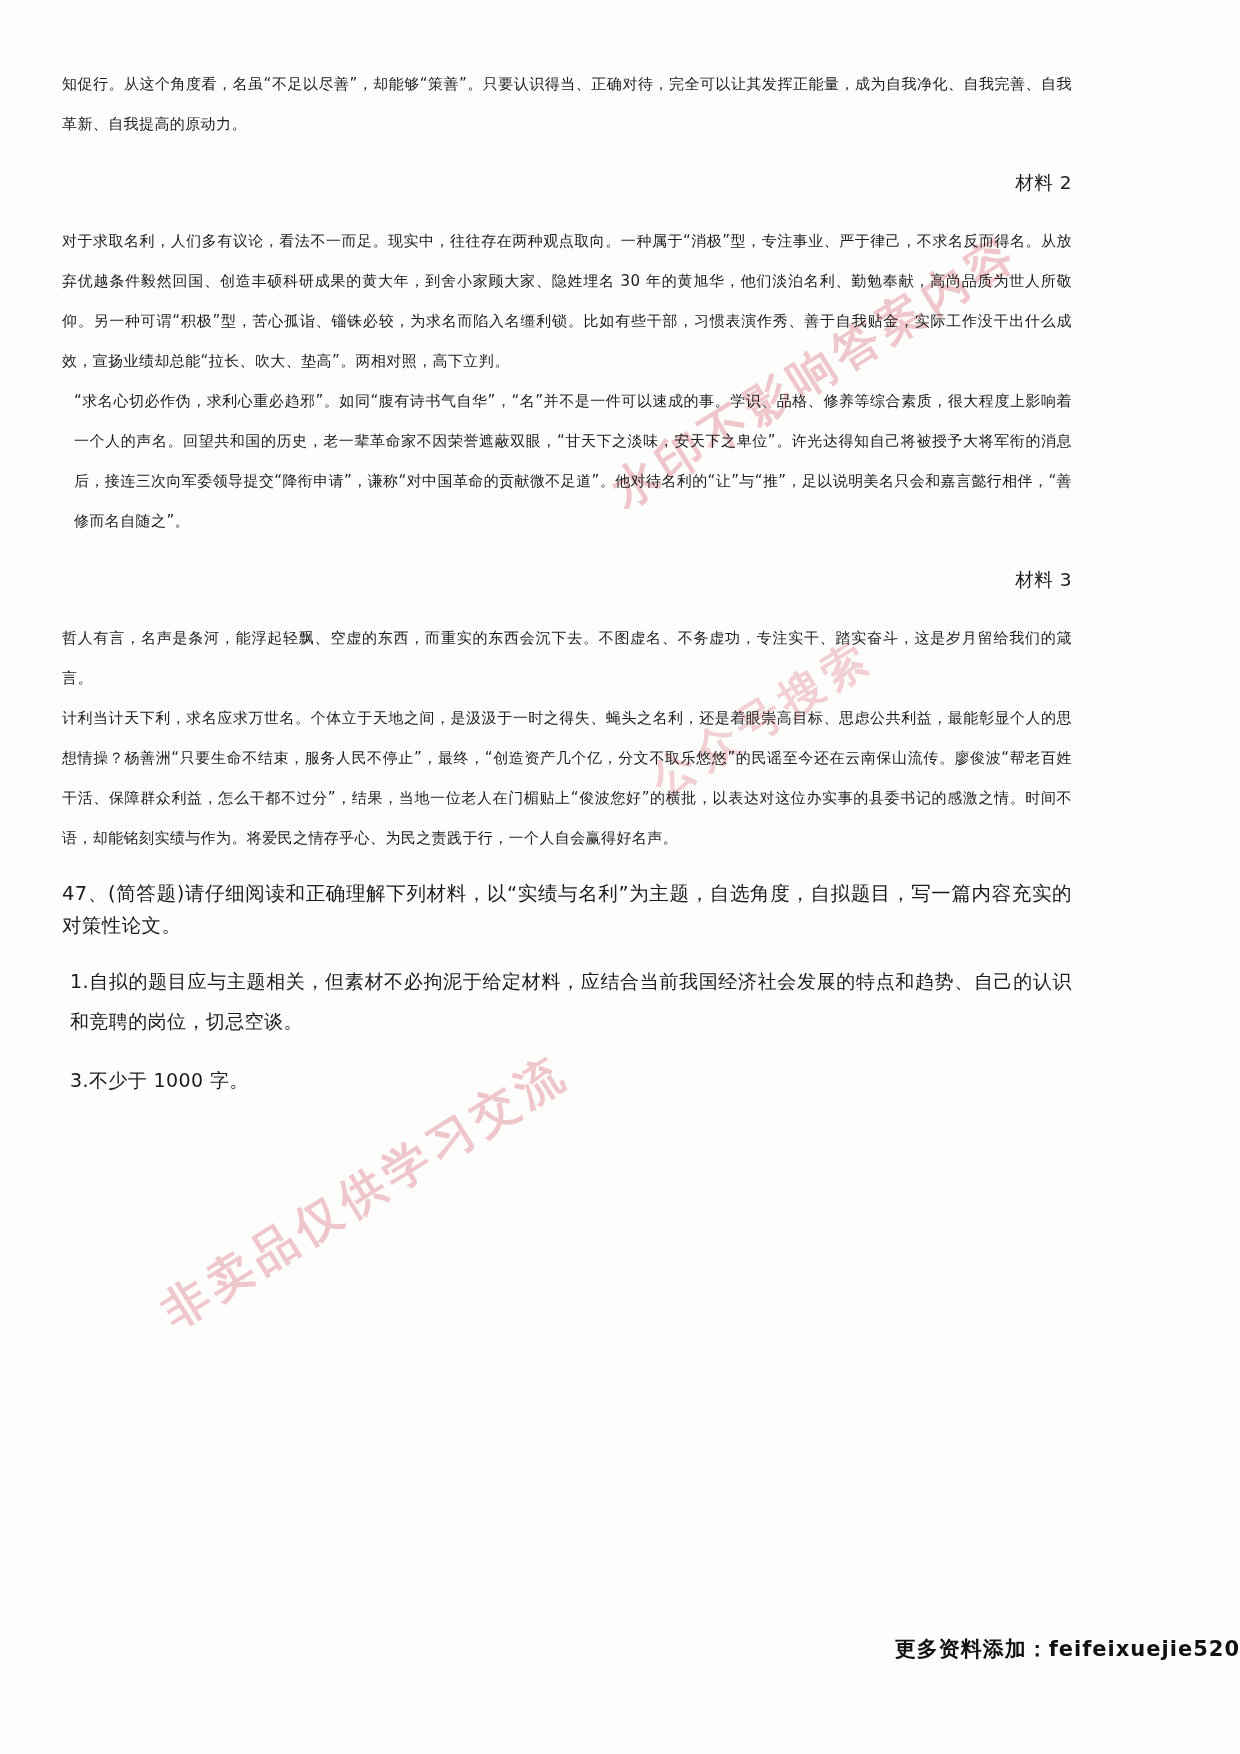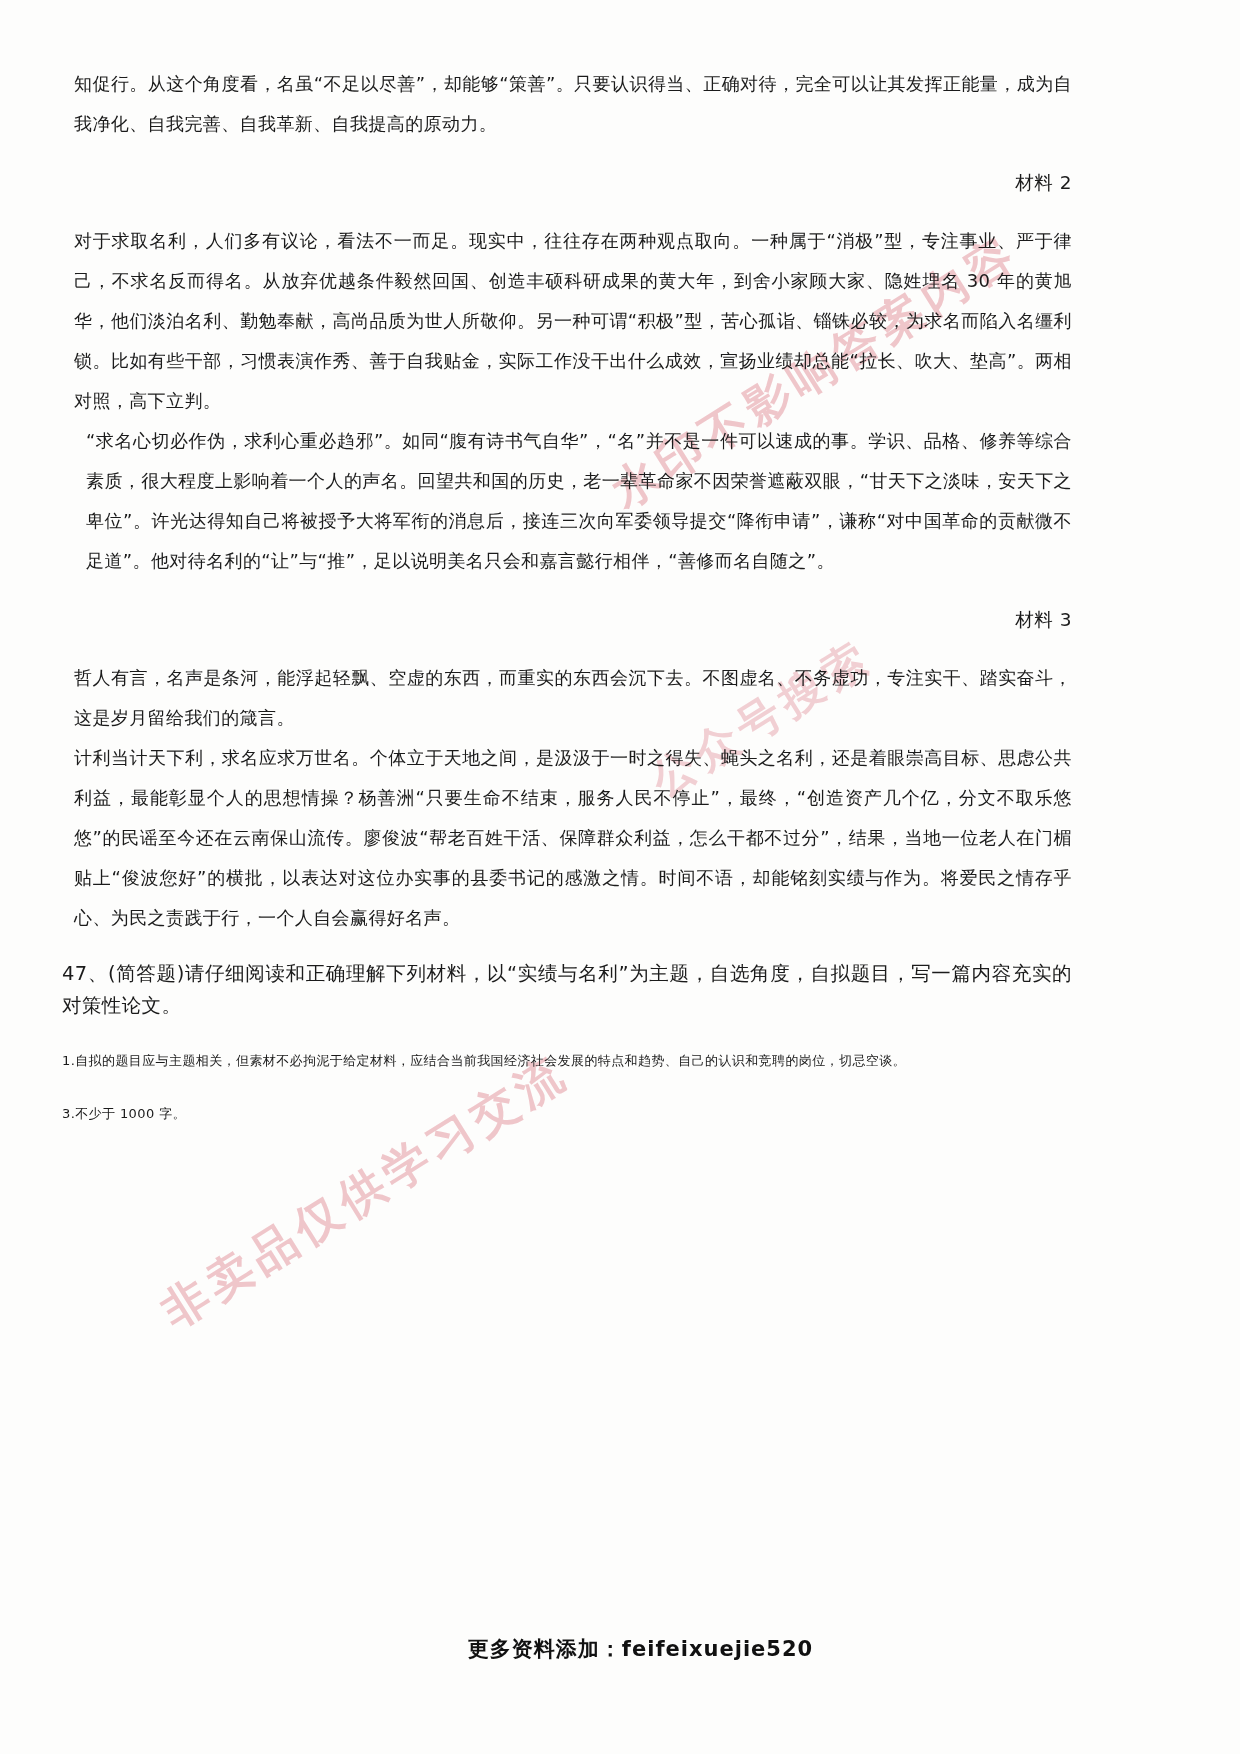--- a/index.html
+++ b/index.html
@@ -64,61 +64,62 @@
 
   
   #content {
     position: absolute;
     left: 62px;
     top: 64px;
     width: 1010px;
     z-index: 10;
   }
   .para {
-    font-size: 18px;
+    font-size: 15px;
     line-height: 40px;
     color: #1b1b1b;
     text-align: justify;
     text-justify: inter-ideograph;
-    margin: 0 0 0 12px;
+    margin: 0 0 0 0;
     letter-spacing: 0.4px;
     font-family: "DejaVu Sans", "Liberation Sans", sans-serif;
   }
   .para.indent-1 { padding-left: 12px; }
   .label {
     font-size: 18.5px;
     line-height: 40px;
     color: #1b1b1b;
     letter-spacing: 0.5px;
     text-align: right;
   }
   .q-line {
     font-size: 19.5px;
     line-height: 32px;
     color: #1b1b1b;
     text-align: justify;
     text-justify: inter-ideograph;
     letter-spacing: 0.4px;
   }
   .req-item {
-    font-size: 13px;
+    font-size: 19px;
     line-height: 40px;
     color: #1b1b1b;
     text-align: justify;
     text-justify: inter-ideograph;
     letter-spacing: 0.4px;
+    margin-left: 8px;
   }
 
   
   #footer {
     position: absolute;
     left: 9px;
     right: 0;
     top: 1635px;
-    text-align: center;
+    text-align: right;
     z-index: 10;
     padding-left: 32px;
   }
   #footer .ft {
     display: inline-block;
     font-size: 21px;
     font-weight: 700;
     color: #111;
     letter-spacing: 1px;
     font-family: "DejaVu Sans", "Liberation Sans", sans-serif;

